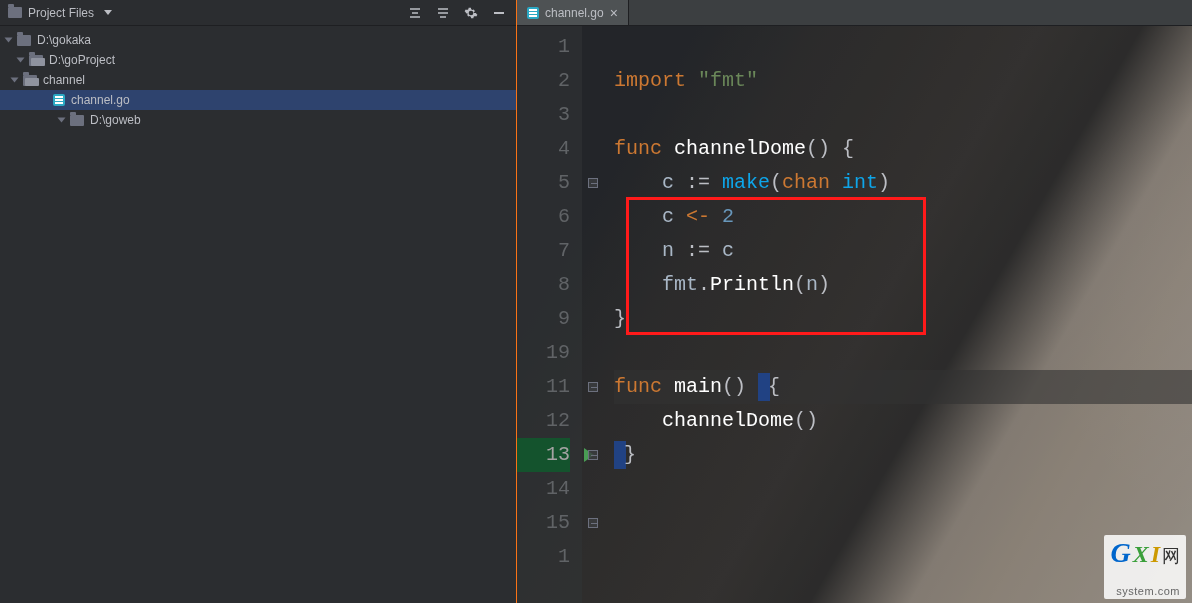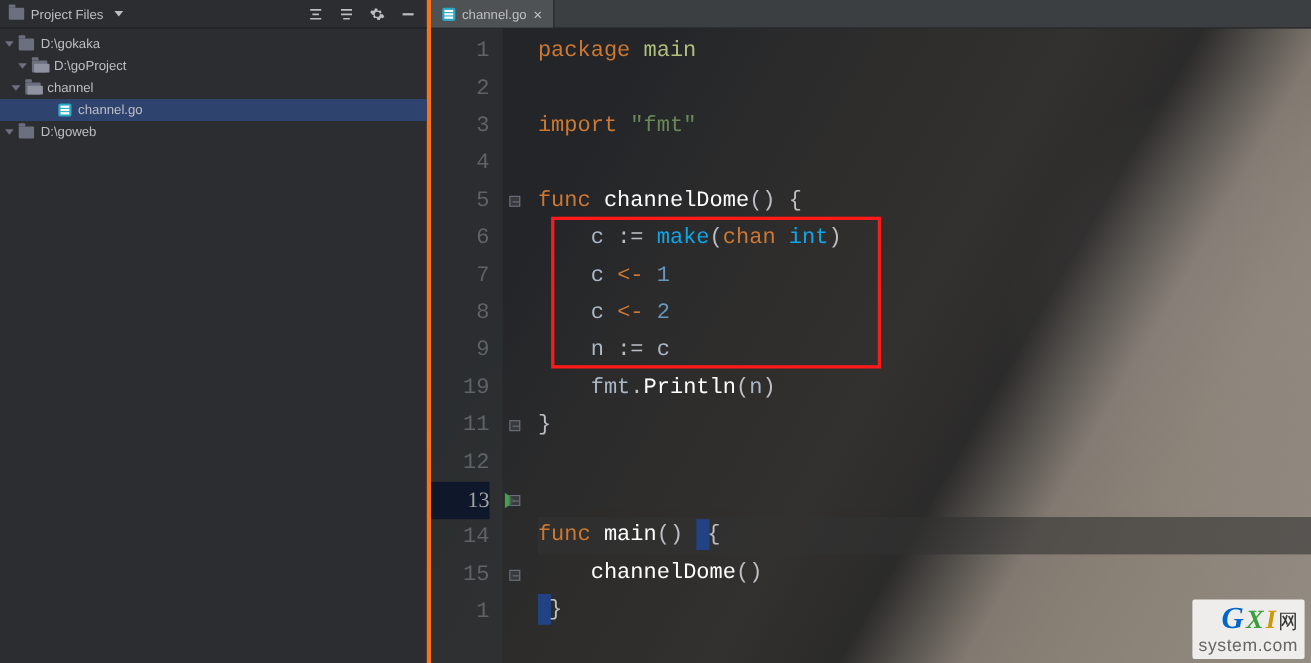--- a/index.html
+++ b/index.html
@@ -2,21 +2,21 @@
 <html><head>
 <meta charset="utf-8">
 <style>
 * { margin: 0; padding: 0; box-sizing: border-box; }
 body {
   width: 1192px; height: 603px; overflow: hidden;
   background: #2b2d30; color: #bcbec4;
   font-family: "Segoe UI", Arial, sans-serif; font-size: 12px;
   display: flex; position: relative;
 }
-.sidebar { width: 392px; background: #2b2d30; display: flex; flex-direction: column; border-right: 4px solid #f97316; text-align: center; }
+.sidebar { width: 517px; background: #2b2d30; display: flex; flex-direction: column; border-right: 1px solid #f97316; text-align: center; }
 .sidebar-top { height: 26px; display: flex; align-items: center; padding: 0 8px; border-bottom: 1px solid #1e1f22; }
 .pf-label { display:flex; align-items:center; gap:6px; color:#bcbec4; }
 .folder-ico { width:14px; height:11px; background:#6c707e; display:inline-block; position:relative; border-radius:1px; }
 .folder-ico::before { content:""; position:absolute; top:-3px; left:0; width:6px; height:3px; background:#6c707e; border-radius:1px 1px 0 0; }
 .folder-open::after { content:""; position:absolute; top:3px; left:2px; width:14px; height:8px; background:#8f939f; border-radius:1px; }
 .tri { width:0; height:0; border-left:4px solid transparent; border-right:4px solid transparent; border-top:5px solid #bcbec4; margin-left:4px; }
 .sidebar-icons { margin-left:auto; display:flex; gap:10px; align-items:center; }
 .ico-btn { width:18px; height:18px; display:flex; align-items:center; justify-content:center; color:#bcbec4; cursor:pointer; }
 .tree { padding:4px 0; }
 .tree-row { display:flex; align-items:center; height:20px; gap:6px; cursor:pointer; }
@@ -35,48 +35,48 @@
 .editor { flex:1; position:relative; background:#2b2d30; }
 .bgimg { position:absolute; inset:0; background:
   radial-gradient(400px 400px at 760px 280px, rgba(250,235,225,0.25), transparent 60%),
   radial-gradient(250px 250px at 900px 200px, rgba(250,235,225,0.3), transparent 70%),
   linear-gradient(120deg, #1e2024 0%, #1e2024 18%, #2c2a28 30%, #332e2a 40%, #3a3530 52%, #2d2a27 62%, #cabaa8 72%, #d8c6b0 80%, #e2d2be 92%, #eaddcb 100%);
   opacity:0.55;
 }
 .codearea { position:absolute; inset:0; display:flex; font-family:"Consolas","Courier New",monospace; font-size:20px; line-height:34px; }
 .gutter { width:65px; text-align:right; padding:4px 12px 4px 0; color:#606366; background:rgba(49,51,53,0.6); }
 .gutter .ln { height:34px; }
-.gutter .ln.active { background:#0f172a; color:#a4a3a3;font-family:Liberation Serif, serif; }
+.gutter .ln.active { background:#14532d; color:#a4a3a3; }
 .ggutter { width:22px; position:relative; }
 .run-tri { position:absolute; left:2px; width:0; height:0; border-top:7px solid transparent; border-bottom:7px solid transparent; border-left:10px solid #499c54; }
 .fold { position:absolute; width:10px; height:10px; border:1px solid #6c707e; background:rgba(60,63,65,0.8); }
 .fold::before, .fold::after { content:""; position:absolute; background:#6c707e; }
 .fold::before { top:4px; left:2px; width:6px; height:1px; }
 .code { flex:1; padding:4px 0 4px 10px; position:relative; }
 .cl { height:34px; white-space:pre; }
-.cl.active { background:rgba(50,50,50,0.6);margin-top:32px; }
+.cl.active { background:rgba(50,50,50,0.6); }
 .kw { color:#cc7832; }
 .str { color:#6a8759; }
 .fn { color:#ffffff; }
 .typ { color:#0ea5e9; }
 .num { color:#6897bb; }
 .op { color:#cc7832; }
 .ident { color:#a9b7c6; }
 .pln { color:#bcbec4; }
 .pkg { color:#afbf7e; }
 .carbg { display:inline-block; background:#214283; height:28px; vertical-align:middle; margin-right:-2px; }
 .redbox { position:absolute; border:3px solid #ff1a1a; }
 
 .watermark { position:absolute; right:6px; bottom:4px; display:flex; flex-direction:column; align-items:flex-end; background:rgba(255,255,255,0.85); padding:2px 6px; border-radius:2px; }
 .wm-main { display:flex; align-items:baseline; gap:2px; }
 .g { color:#0066cc; font-size:28px; font-weight:bold; font-style:italic; font-family:Georgia,serif; }
 .x { color:#3a9f3a; font-size:24px; font-weight:bold; font-style:italic; font-family:Georgia,serif; }
 .i { color:#cc9900; font-size:24px; font-weight:bold; font-style:italic; font-family:Georgia,serif; }
 .wang { color:#333; font-size:18px; }
-.wm-sub { color:#666; font-size:16px; letter-spacing:0.5px; }
+.wm-sub { color:#666; font-size:11px; letter-spacing:0.5px;margin-top:16px; }
 </style>
 </head>
 <body>
 
 <div class="sidebar">
   <div class="sidebar-top">
     <div class="pf-label">
       <span class="folder-ico"></span>
       <span>Project Files</span>
       <span class="tri"></span>
@@ -118,21 +118,21 @@
       <div class="tree-row" style="padding-left: 12px;">
         <span class="chev open"></span>
         <span class="folder-ico folder-open"></span>
         <span class="lbl">channel</span>
       </div>
       <div class="tree-row sel" style="padding-left: 38px;">
         <span class="chev-ph"></span>
         <span class="fileico"></span>
         <span class="lbl">channel.go</span>
       </div>
-      <div class="tree-row" style="padding-left: 6px;">
+      <div class="tree-row" style="padding-left: 18px; margin-left: 41px;">
         <span class="chev open"></span>
         <span class="folder-ico"></span>
         <span class="lbl">D:\goweb</span>
       </div>
     </div>
 </div>
 
 <div class="editor-wrap">
   <div class="tabs">
     <div class="tab">
@@ -164,27 +164,25 @@
         </div>
       <div class="ggutter" id="ggutter">
           <div class="fold" style="top: 152px; left: 6px;"></div>
           <div class="fold" style="top: 356px; left: 6px;"></div>
           <div class="run-tri" style="top: 422px;"></div>
           <div class="fold" style="top: 424px; left: 6px;"></div>
           <div class="fold" style="top: 492px; left: 6px;"></div>
         </div>
       <div class="code" id="code">
         <div class="redbox" id="redbox" style="top: 171px; left: 22px; width: 300px; height: 138px;"></div>
-      <div class="cl"><span class="kw">package </span><span class="pkg">main</span></div>
           <div class="cl"></div>
           <div class="cl"><span class="kw">import </span><span class="str">"fmt"</span></div>
           <div class="cl"></div>
           <div class="cl"><span class="kw">func </span><span class="fn">channelDome</span><span class="pln">() {</span></div>
           <div class="cl"><span class="pln">    </span><span class="ident">c</span><span class="pln"> := </span><span class="typ">make</span><span class="pln">(</span><span class="kw">chan </span><span class="typ">int</span><span class="pln">)</span></div>
-          <div class="cl"><span class="pln">    </span><span class="ident">c</span><span class="op"> &lt;- </span><span class="num">1</span></div>
           <div class="cl"><span class="pln">    </span><span class="ident">c</span><span class="op"> &lt;- </span><span class="num">2</span></div>
           <div class="cl"><span class="pln">    </span><span class="ident">n</span><span class="pln"> := </span><span class="ident">c</span></div>
           <div class="cl"><span class="pln">    </span><span class="ident">fmt</span><span class="pln">.</span><span class="fn">Println</span><span class="pln">(</span><span class="ident">n</span><span class="pln">)</span></div>
           <div class="cl"><span class="pln">}</span></div>
           <div class="cl"></div>
           <div class="cl active"><span class="kw">func </span><span class="fn">main</span><span class="pln">() </span><span class="carbg">&nbsp;</span><span class="pln">{</span></div>
           <div class="cl"><span class="pln">    </span><span class="fn">channelDome</span><span class="pln">()</span></div>
           <div class="cl"><span class="carbg">&nbsp;</span><span class="pln">}</span></div>
           <div class="cl"></div>
         </div>

